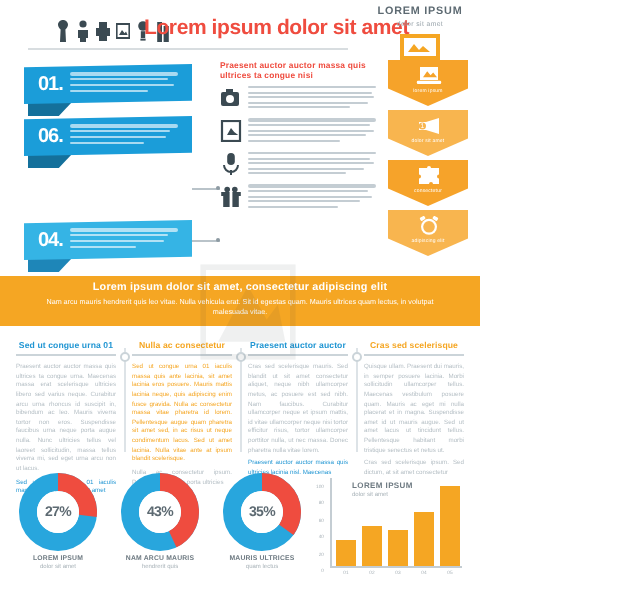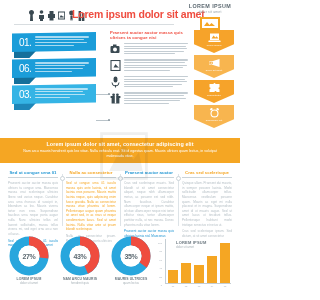--- a/index.html
+++ b/index.html
@@ -35,21 +35,21 @@
   .ribbon { position: absolute; left: 0; width: 92px; height: 20px; }
   .rb-body {
     position: absolute; left: 8px; top: 0; width: 84px; height: 20px;
     display: flex; align-items: center;
     clip-path: polygon(0 8%, 100% 0, 100% 92%, 0 100%);
   }
   .rb-fold {
     position: absolute; width: 22px; height: 7px; bottom: -6px; left: 10px;
     clip-path: polygon(0 0, 100% 0, 70% 100%, 0 100%);
   }
-  .rb-num { font-size: 10px; font-weight: normal; color: #ffffff; margin-left: 7px; letter-spacing: -0.5px; }
+  .rb-num { font-size: 10px; font-weight: bold; color: #ffffff; margin-left: 7px; letter-spacing: -0.5px; }
   .rb-lines { margin-left: 4px; flex: 1; padding-right: 5px; }
   .rb-line { height: 1.2px; background: rgba(255,255,255,0.62); margin-bottom: 1.6px; border-radius: 1px; }
   .rb-connector { position: absolute; height: 1px; background: #b9c3c9; }
   .rb-dot { position: absolute; width: 2.4px; height: 2.4px; border-radius: 50%; background: #8d9aa2; }
 
   
   .midcol { position: absolute; left: 110px; top: 30px; width: 78px; }
   .mid-head { font-size: 4.2px; color: #ef4c3f; font-weight: bold; margin-bottom: 3px; letter-spacing: 0.1px; }
   .mid-item { display: flex; gap: 3px; margin-bottom: 3.5px; align-items: flex-start; }
   .mid-icon { width: 11px; height: 12px; flex: 0 0 11px; display: flex; align-items: center; justify-content: center; }
@@ -193,33 +193,33 @@
         <span class="rb-num">06.</span>
         <div class="rb-lines">
           <div class="rb-line" style="width:96%"></div>
             <div class="rb-line" style="width:90%"></div>
           <div class="rb-line" style="width:85%"></div>
             <div class="rb-line" style="width:66%"></div>
         </div>
       </div>
     </div>
 
-    <div class="ribbon" style="top:52px">
+
+    <div class="ribbon" style="top:78px">
       <div class="rb-fold" style="background:#1e86b8"></div>
       <div class="rb-body" style="background:#35b4e5">
-        <span class="rb-num">03.</span>
+        <span class="rb-num">04.</span>
         <div class="rb-lines">
-          <div class="rb-line" style="width:94%"></div>
-            <div class="rb-line" style="width:86%"></div>
-          <div class="rb-line" style="width:90%"></div>
-            <div class="rb-line" style="width:62%"></div>
-        </div>
-      </div>
-    </div>
-
+          <div class="rb-line" style="width:96%"></div>
+            <div class="rb-line" style="width:88%"></div>
+          <div class="rb-line" style="width:84%"></div>
+            <div class="rb-line" style="width:58%"></div>
+        </div>
+      </div>
+    </div>
 
     <div class="rb-connector" style="left:92px; top:62px; width:14px"></div>
     <div class="rb-dot" style="left:104px; top:61px"></div>
     <div class="rb-connector" style="left:92px; top:88px; width:14px"></div>
     <div class="rb-dot" style="left:104px; top:87px"></div>
   </div>
 
   <div class="midcol">
     <div class="mid-head">Praesent auctor auctor massa quis ultrices ta congue nisi</div>
 

